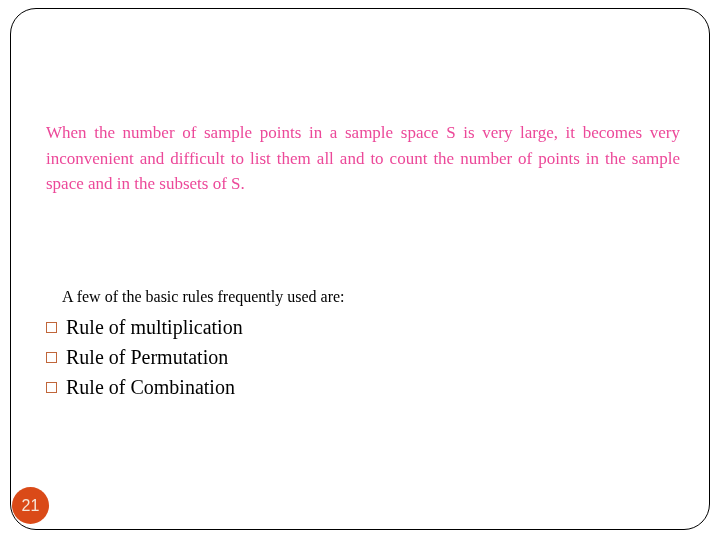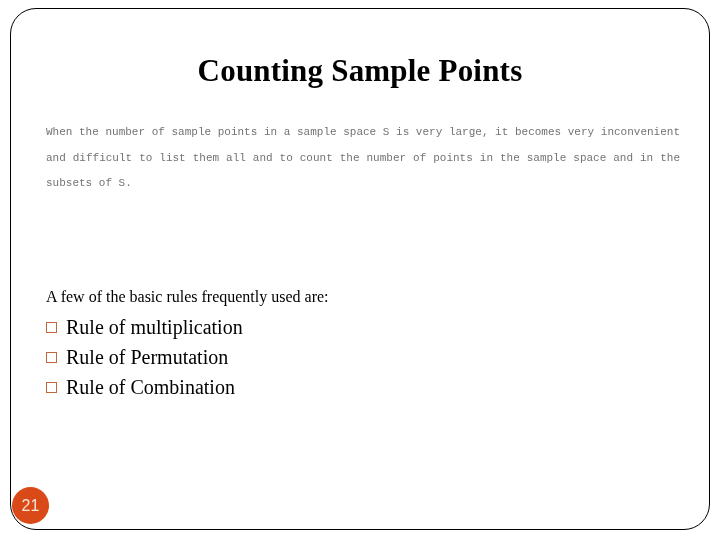--- a/index.html
+++ b/index.html
@@ -50,24 +50,24 @@
   }
 
   .body-area {
     position: absolute;
     left: 46px;
     top: 120px;
     width: 634px;
   }
 
   .para {
-    font-family: Liberation Mono, monospace;
-    font-size: 11px;
+    font-family: Liberation Serif, serif;
+    font-size: 17px;
     line-height: 25.5px;
-    color: #737373;
+    color: #ec4899;
     text-align: justify;
     text-justify: inter-word;
     margin: 0 0 12px 0;
   }
 
   .para.first {
     margin-bottom: 14px;
   }
 
   .para.second {
@@ -79,21 +79,21 @@
     left: 46px;
     top: 286px;
     width: 500px;
   }
 
   .list-intro {
     font-family: "Liberation Serif", "DejaVu Serif", serif;
     font-size: 16px;
     line-height: 22px;
     color: #000000;
-    margin: 0 0 8px 0;
+    margin: 0 0 8px 16px;
   }
 
   .bullet-row {
     display: flex;
     align-items: baseline;
     margin: 0 0 8px 0;
     height: 22px;
   }
 
   .bullet-marker {
@@ -136,21 +136,20 @@
     line-height: 1;
   }
 </style>
 </head>
 <body>
 
 <div class="slide">
 
   <div class="slide-frame"></div>
 
-  <div class="slide-title">Counting Sample Points</div>
 
   <div class="body-area">
     <p class="para first">When the number of sample points in a sample space S is very large, it becomes very inconvenient and difficult to list them all and to count the number of points in the sample space and in the subsets of S.</p>
   </div>
 
   <div class="list-block">
     <p class="list-intro">A few of the basic rules frequently used are:</p>
 
     <div class="bullet-row">
       <span class="bullet-marker"></span>

